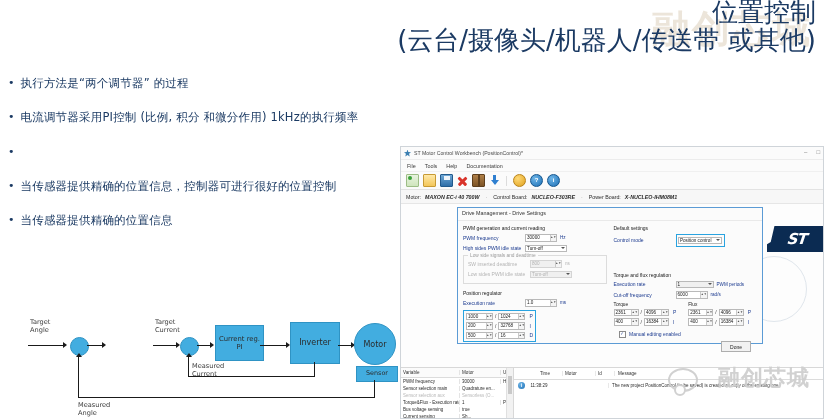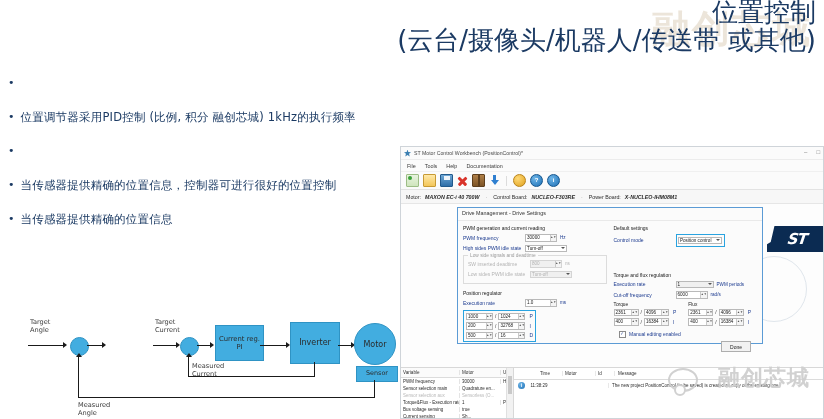--- a/index.html
+++ b/index.html
@@ -292,24 +292,25 @@
   <div class="wm wm-top">融创芯城</div>
 
   <div class="title-block">
     <div class="title-line1">位置控制</div>
     <div class="title-line2">(云台/摄像头/机器人/传送带 或其他)</div>
   </div>
 
   <div class="bullets">
     <div class="bullet">
       <span class="dot">•</span>
+      <span class="btxt">执行方法是“两个调节器” 的过程</span>
     </div>
     <div class="bullet">
       <span class="dot">•</span>
-      <span class="btxt">位置调节器采用PID控制 (比例, 积分 融创芯城) 1kHz的执行频率</span>
+      <span class="btxt">电流调节器采用PI控制 (比例, 积分 和微分作用) 1kHz的执行频率</span>
     </div>
     <div class="bullet">
       <span class="dot">•</span>
     </div>
     <div class="bullet">
       <span class="dot">•</span>
       <span class="btxt">当传感器提供精确的位置信息，控制器可进行很好的位置控制</span>
     </div>
     <div class="bullet">
       <span class="dot">•</span>

